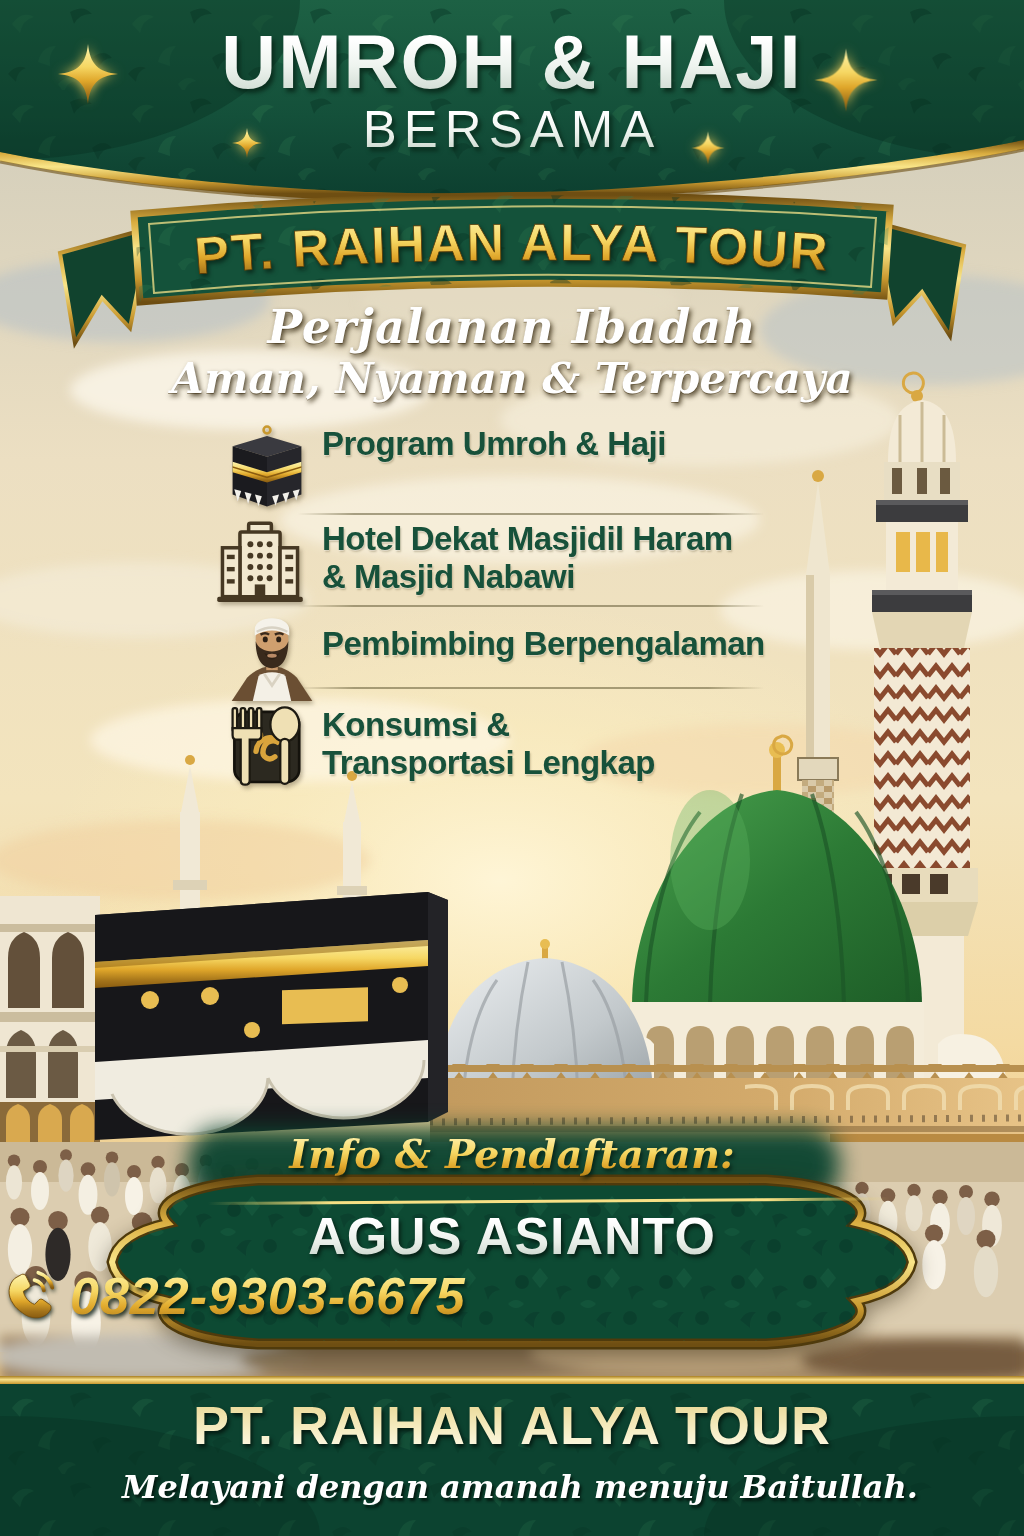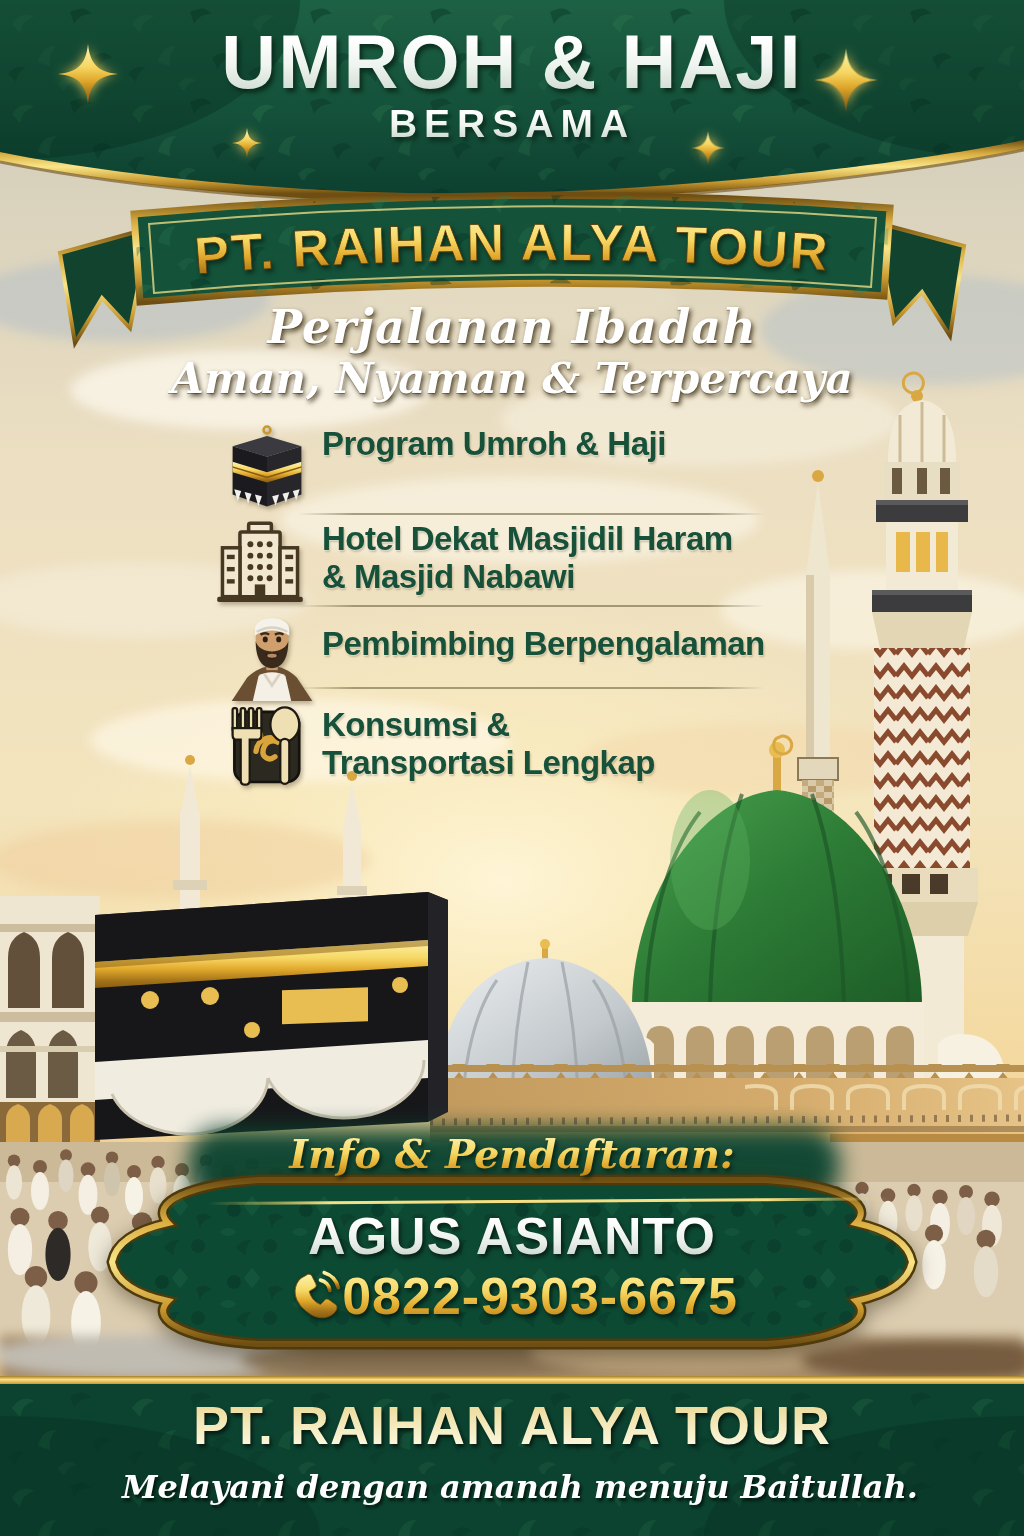--- a/index.html
+++ b/index.html
@@ -6,21 +6,21 @@
   #poster{position:relative;width:1024px;height:1536px;overflow:hidden;
           font-family:"Liberation Sans",sans-serif;background:#e9dcc0;margin:0 auto;}
   #poster svg{display:block;}
   .abs{position:absolute;}
   .title1{position:absolute;left:0;top:24px;width:100%;text-align:center;
           font-size:76px;font-weight:800;letter-spacing:2px;line-height:1;
           background:linear-gradient(180deg,#ffffff 20%,#eef4ef 55%,#c8d5cb 100%);
           -webkit-background-clip:text;background-clip:text;color:transparent;
           filter:drop-shadow(3px 4px 2px rgba(6,34,20,.75));}
   .title2{position:absolute;left:0;top:104px;width:100%;text-align:center;
-          font-size:39px;font-weight:700;letter-spacing:7px;line-height:1;
+          font-size:51px;font-weight:400;letter-spacing:7px;line-height:1;
           background:linear-gradient(180deg,#ffffff 20%,#eef4ef 55%,#c4d2c7 100%);
           -webkit-background-clip:text;background-clip:text;color:transparent;
           filter:drop-shadow(3px 4px 2px rgba(6,34,20,.75));}
   .ribbon-text{font-family:"Liberation Sans",sans-serif;font-weight:800;font-size:52px;letter-spacing:2px;}
   
   .tagline{position:absolute;left:0;width:100%;text-align:center;z-index:5;
            font-family:"DejaVu Serif",serif;font-style:italic;font-weight:700;color:#ffffff;
            text-shadow:2px 3px 5px rgba(45,32,8,.8),0 1px 0 rgba(70,50,15,.45);}
   .tagline.l1{top:300px;font-size:46px;letter-spacing:1px;}
   .tagline.l2{top:354px;font-size:42px;}
@@ -38,21 +38,21 @@
       font-family:"DejaVu Serif",serif;font-style:italic;font-weight:700;font-size:40px;
       background:linear-gradient(180deg,#fff3b0 10%,#f6d763 48%,#dfa62a 78%,#b07d15 100%);
       -webkit-background-clip:text;background-clip:text;color:transparent;
       filter:drop-shadow(2px 3px 2px rgba(4,26,16,.8));}
   .contact-name{position:absolute;left:0;top:1206px;width:100%;text-align:center;z-index:8;
       font-size:52px;font-weight:800;letter-spacing:1px;
       background:linear-gradient(180deg,#ffffff 25%,#e9efe9 60%,#bccabf 100%);
       -webkit-background-clip:text;background-clip:text;color:transparent;
       filter:drop-shadow(2px 3px 2px rgba(3,22,14,.85));}
   .contact-phone-row{position:absolute;left:0;top:1266px;width:100%;z-index:8;
-      display:flex;justify-content:center;align-items:center;}
+      display:flex;justify-content:flex-start;align-items:center;gap:14px;font-style:italic;}
   .contact-phone{font-size:52px;font-weight:800;letter-spacing:1px;
       background:linear-gradient(180deg,#fdf4ae 0%,#f6d763 42%,#e0a92c 68%,#a3731a 100%);
       -webkit-background-clip:text;background-clip:text;color:transparent;
       filter:drop-shadow(2px 3px 2px rgba(3,22,14,.85));}
   .phone-ic{filter:drop-shadow(1px 2px 2px rgba(3,22,14,.8));}
   
   .footer-goldline{position:absolute;left:0;top:1376px;width:100%;height:8px;z-index:7;
       background:linear-gradient(180deg,#a87d20,#f7e08a 45%,#c9992f 100%);}
   .footer-band{position:absolute;left:0;top:1384px;width:100%;height:152px;z-index:7;background:#0c4330;}
   .footer-company{position:absolute;left:0;top:1394px;width:100%;text-align:center;z-index:8;

